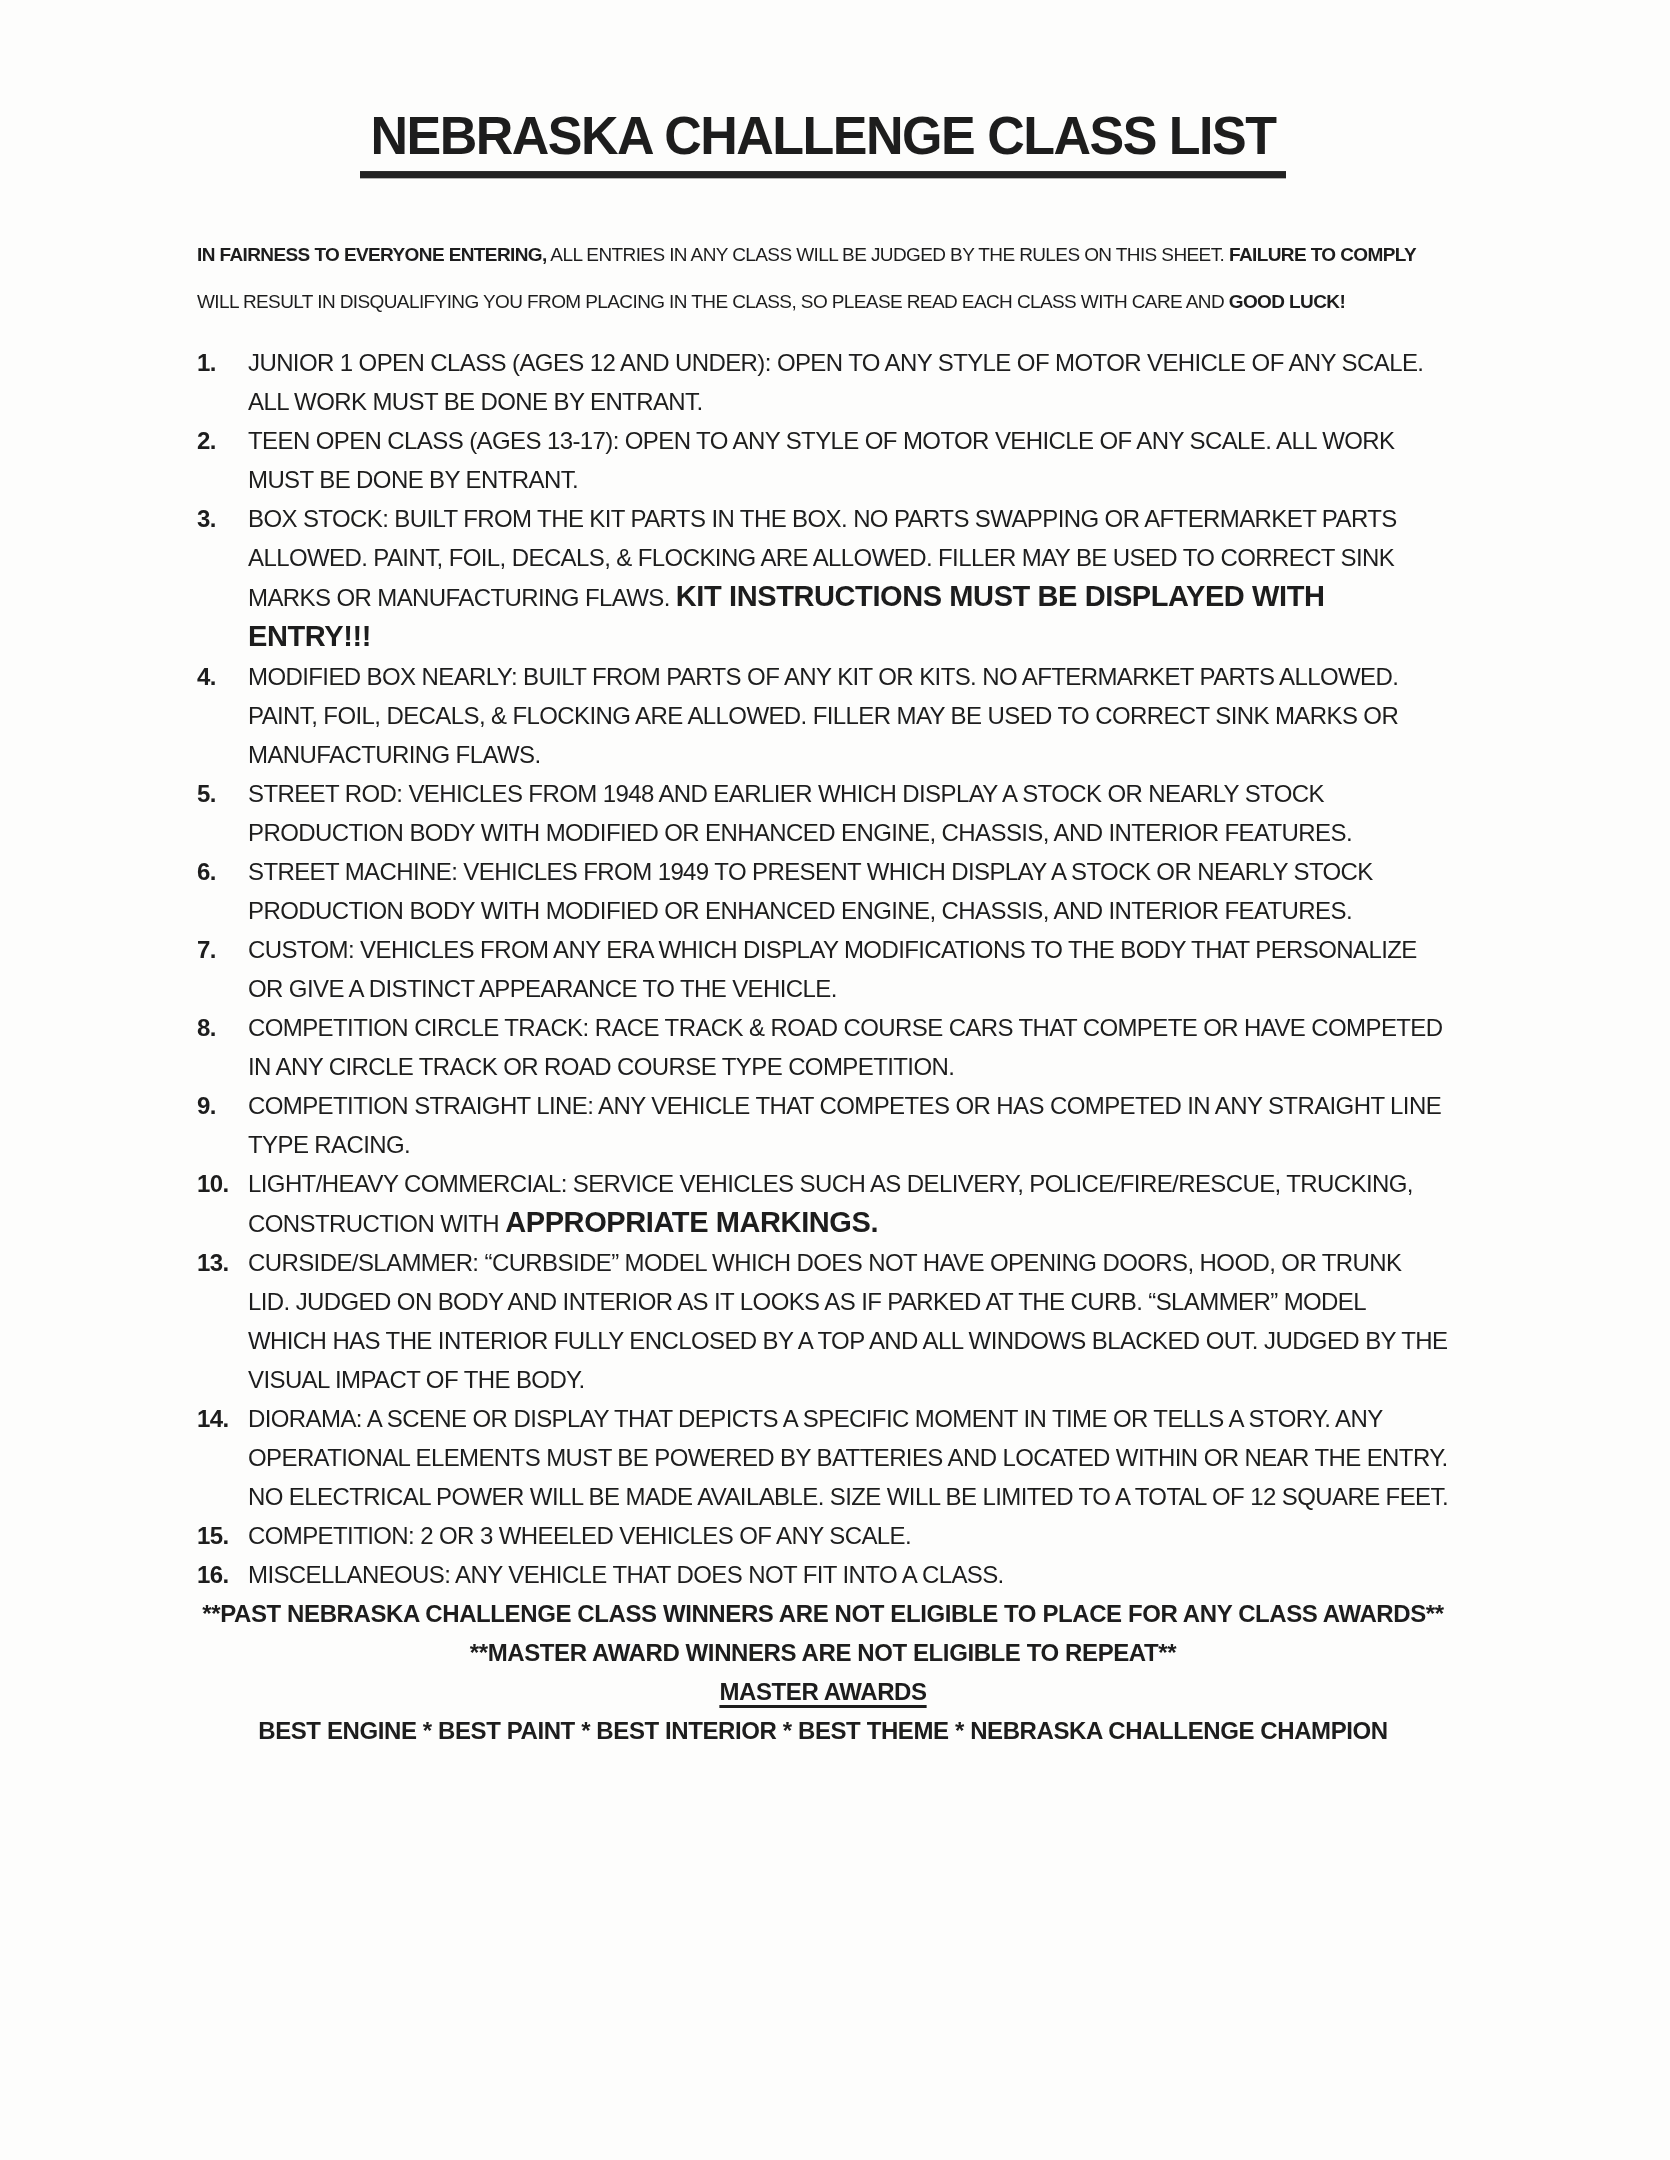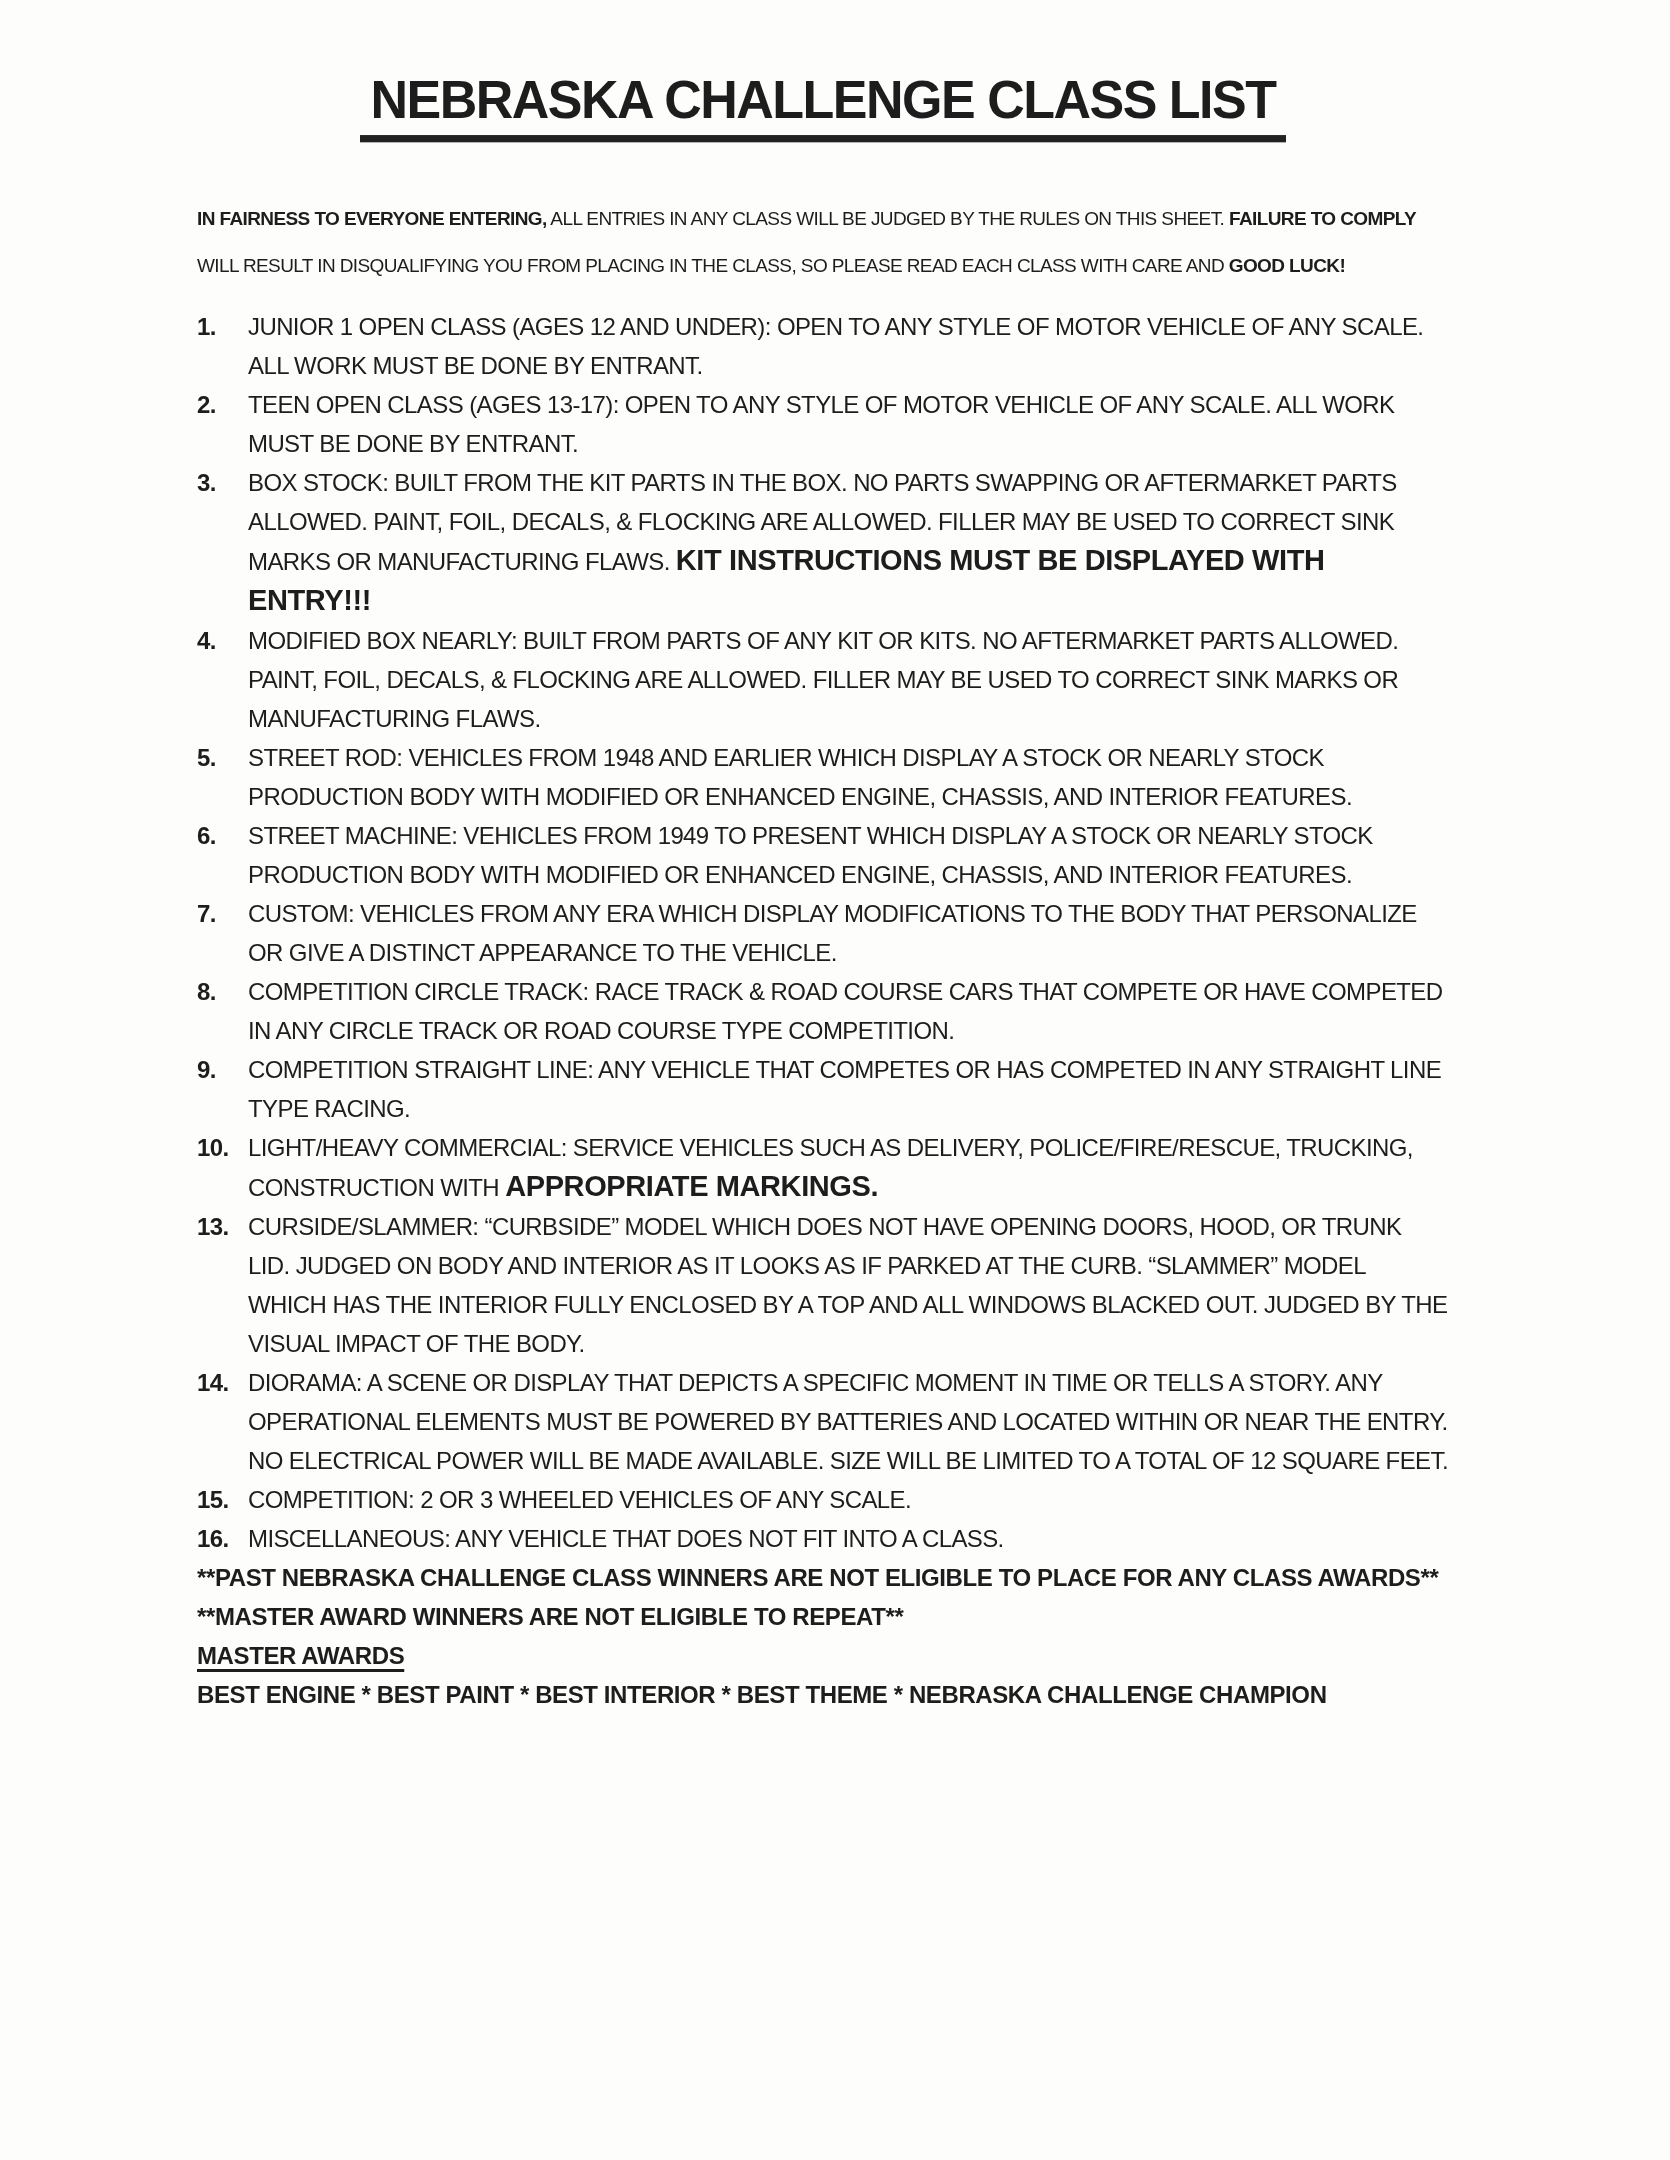--- a/index.html
+++ b/index.html
@@ -14,21 +14,21 @@
     position: relative;
     width: 1670px;
     height: 2160px;
     overflow: hidden;
   }
   .content {
     width: 1252px;
     margin-left: 197px;
   }
   .title-wrap {
-    padding-top: 74px;
+    padding-top: 110px;
     text-align: center;
   }
   .doc-title {
     display: inline-block;
     margin: 0;
     font-size: 52px;
     line-height: 1.0;
     font-weight: 700;
     letter-spacing: -1.5px;
     border-bottom: 7px solid #222;
@@ -57,21 +57,21 @@
     font-weight: 700;
   }
   .body { flex: 1; }
   .name { font-weight: 400; }
   .em-big {
     font-weight: 700;
     font-size: 29px;
     letter-spacing: -0.4px;
   }
   .footer {
-    text-align: left;
+    text-align: center;
     font-weight: 700;
     font-size: 24px;
     line-height: 39px;
     letter-spacing: -0.4px;
   }
   .awards-heading {
     text-decoration: underline;
     text-decoration-thickness: 3px;
     text-underline-offset: 5px;
   }

